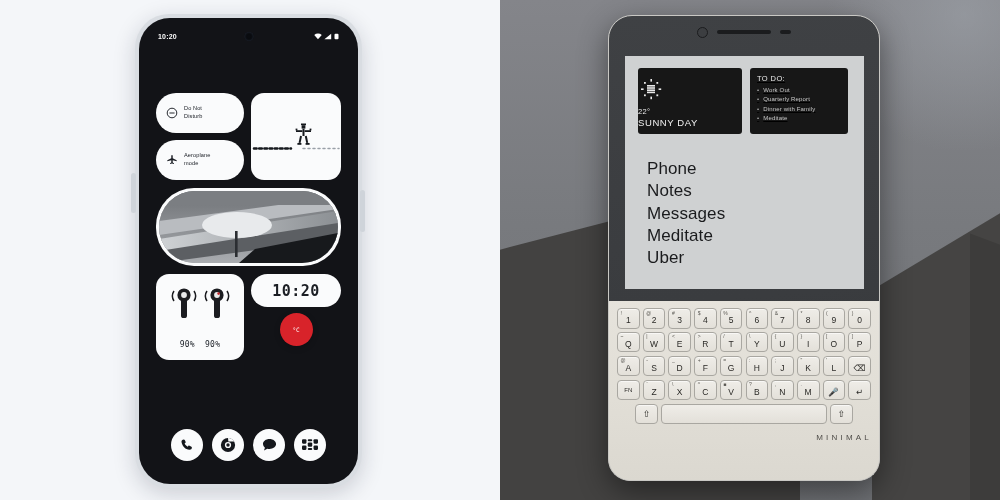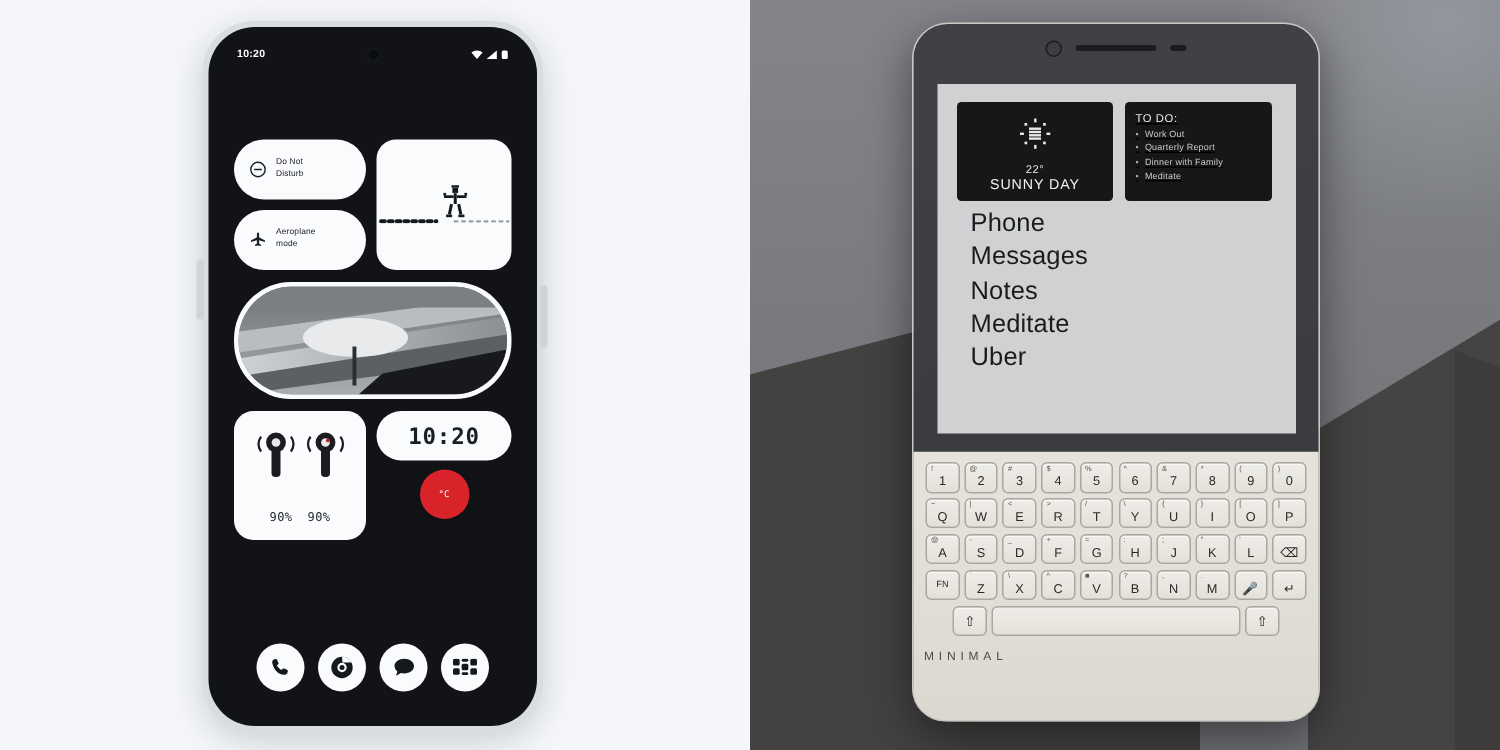--- a/index.html
+++ b/index.html
@@ -80,44 +80,44 @@
     background:linear-gradient(175deg,#3f4144 0%,#3a3c3f 60%,#333538 100%);
     box-shadow:0 10px 30px rgba(0,0,0,.45);border:1.5px solid #c9c8c4;box-sizing:border-box;}
   .cam-row{position:absolute;left:108px;top:25px;width:272px;height:14px;display:flex;align-items:center;justify-content:center;gap:9px;}
   .cam-dot{width:9px;height:9px;border-radius:50%;border:1.6px solid #1b1c1e;background:#3c3e41;}
   .cam-grille{width:54px;height:3.6px;border-radius:2px;background:#1b1c1e;}
   .cam-sens{width:11px;height:3.6px;border-radius:2px;background:#1b1c1e;}
 
   .screen-b{position:absolute;left:125px;top:56px;width:239px;height:233px;background:#cfd1d2;overflow:hidden;}
   .b-widgets{display:flex;gap:8px;padding:12px 13px 0 13px;box-sizing:border-box;}
   .w-weather{width:104px;height:66px;background:#171717;border-radius:3px;display:flex;flex-direction:column;
-    align-items:center;justify-content:center;gap:1px;padding-top:2px;box-sizing:border-box;}
+    justify-content:center;gap:1px;padding-top:2px;box-sizing:border-box;}
   .w-temp{color:#e9e9e9;font-size:7.5px;letter-spacing:.3px;}
   .w-cond{color:#f0f0f0;font-size:9.5px;letter-spacing:.6px;}
   .w-todo{width:98px;height:66px;background:#171717;border-radius:3px;padding:6px 7px;box-sizing:border-box;text-decoration:underline;}
   .todo-h{color:#e9e9e9;font-size:7.5px;letter-spacing:.4px;margin-bottom:3px;}
   .todo-li{color:#c9c9c9;font-size:6px;line-height:1.55;letter-spacing:.15px;display:flex;gap:4px;}
   .todo-b{opacity:.85;}
-  .applist{padding:4px 0 0 22px;}
+  .applist{padding:24px 0 0 22px;}
   .appitem{font-size:17px;color:#1a1b1d;line-height:1.31;letter-spacing:.1px;font-weight:400;}
 
   .kbd{position:absolute;left:108px;top:301px;width:272px;height:180px;border-radius:0 0 22px 22px;
     background:linear-gradient(180deg,#e6e3dc 0%,#e1ded6 55%,#dbd8d0 100%);
     border:1.5px solid #c9c8c4;border-top:none;box-sizing:border-box;padding:7px 7px 0 7px;}
   .krow{display:flex;gap:3.1px;justify-content:center;margin-bottom:3.4px;}
   .key{width:22.6px;height:20.5px;border-radius:4px;background:linear-gradient(180deg,#efedE8 0%,#e3e0d9 100%);
     border:1px solid #a9a7a1;position:relative;box-sizing:border-box;box-shadow:0 1px 0 rgba(255,255,255,.6) inset;}
   .ksup{position:absolute;left:2.5px;top:0.5px;font-size:5px;color:#58565_2;color:#5a5853;}
   .kmain{position:absolute;left:0;right:0;bottom:2.5px;text-align:center;font-size:8.5px;color:#2a2926;letter-spacing:.2px;}
   .kmain.sm{font-size:6px;bottom:6px;}
   .key.wide{width:22.6px;}
   .krow.last{margin-top:1px;}
   .space{width:166px;height:20.5px;border-radius:4px;background:linear-gradient(180deg,#efedE8 0%,#e3e0d9 100%);
     border:1px solid #a9a7a1;box-sizing:border-box;}
-  .brand{text-align:left;font-size:8px;letter-spacing:3.2px;color:#4f4d49;margin-top:9px;}
+  .brand{text-align:right;font-size:8px;letter-spacing:3.2px;color:#4f4d49;margin-top:9px;}
   .glyph{position:absolute;left:0;right:0;top:50%;transform:translateY(-50%);text-align:center;font-size:9px;color:#2a2926;}
 </style>
 </head>
 <body>
 
 <div class="stage">
 
   <div class="panel-left">
 
     <div class="phone-a"></div>
@@ -351,22 +351,22 @@
           </div>
           <div class="todo-li">
             <span class="todo-b">•</span>
             <span>Meditate</span>
           </div>
         </div>
       </div>
 
       <div class="applist">
         <div class="appitem">Phone</div>
+        <div class="appitem">Notes</div>
         <div class="appitem">Messages</div>
-        <div class="appitem">Notes</div>
         <div class="appitem">Meditate</div>
         <div class="appitem">Uber</div>
       </div>
     </div>
 
     <div class="kbd">
       <div id="kbd-rows">
           <div class="krow">
             <div class="key">
               <span class="ksup">!</span>

